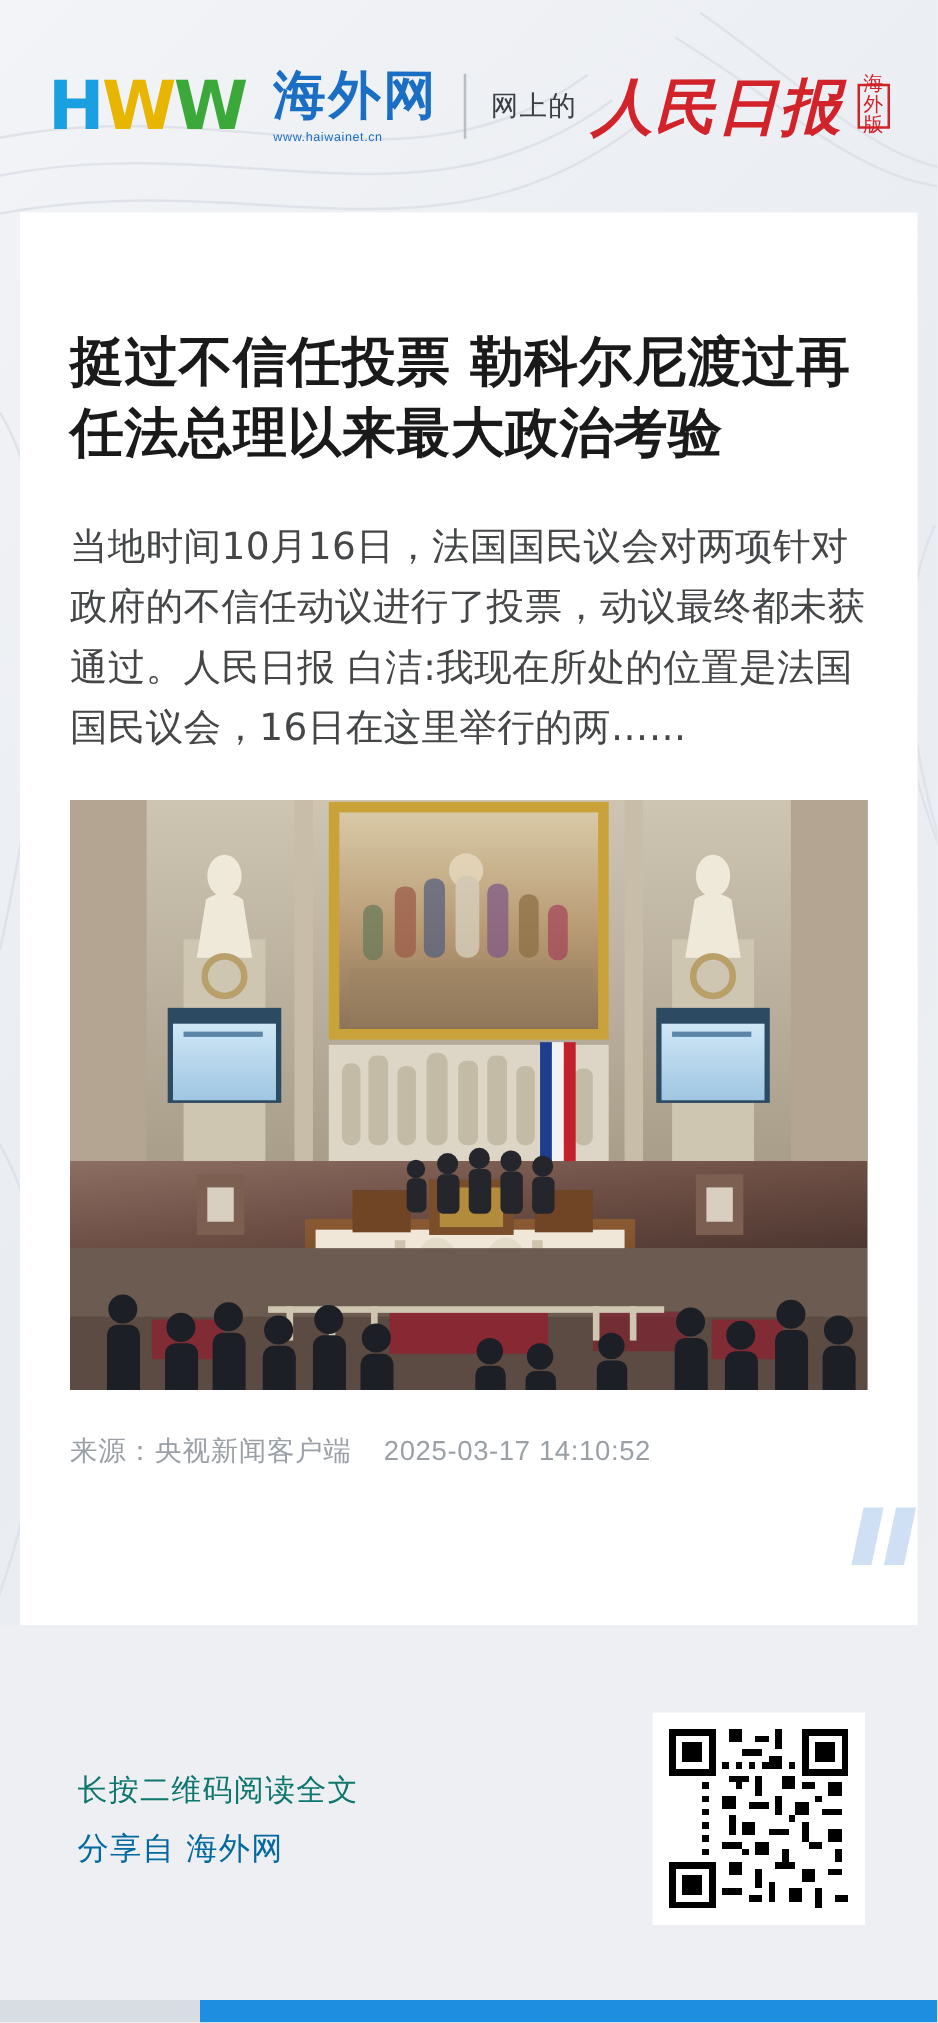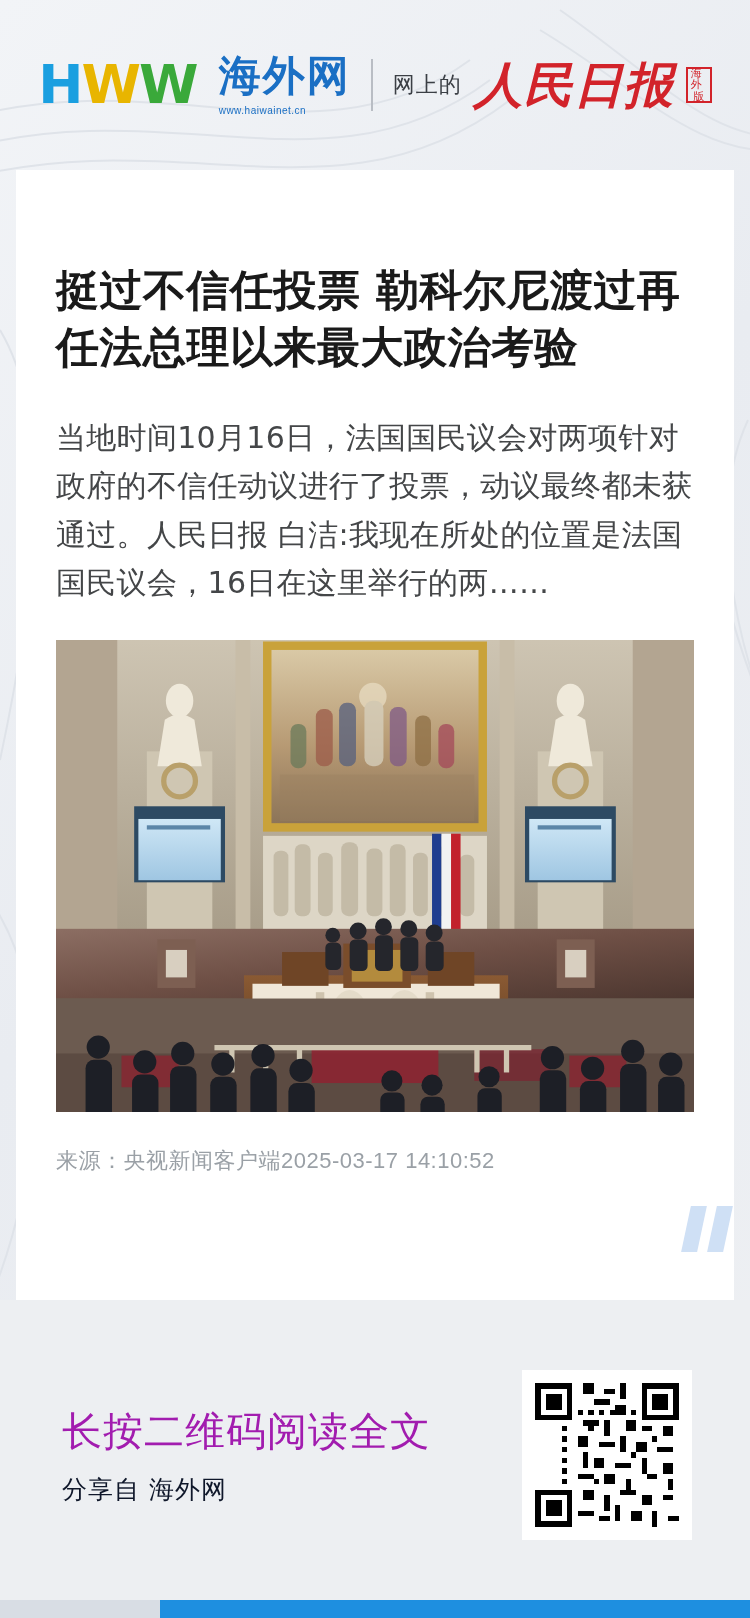--- a/index.html
+++ b/index.html
@@ -98,21 +98,21 @@
     letter-spacing: 1px;
     line-height: 1;
   }
   .rm-badge {
     display: flex;
     flex-direction: column;
     justify-content: center;
     align-items: center;
     border: 2px solid #d2232a;
     color: #d2232a;
-    font-size: 11px;
+    font-size: 16px;
     line-height: 1.05;
     padding: 2px 3px;
     width: 26px;
     height: 36px;
     font-family: Liberation Serif, serif;
   }
 
   
   .card {
     position: relative;
@@ -148,20 +148,21 @@
     background: #6b6257;
   }
   .photo svg { display: block; width: 100%; height: 100%; }
 
   .meta {
     margin-top: 34px;
     font-size: 22px;
     color: #9aa0a6;
     letter-spacing: 0.5px;
     display: flex;
+    gap: 26px;
     align-items: baseline;
   }
 
   
   .quote-mark {
     position: absolute;
     right: 6px;
     bottom: 48px;
     display: flex;
     gap: 10px;
@@ -179,29 +180,29 @@
     position: relative;
     margin-top: 0;
     height: 310px;
     background: #edeff2;
     display: flex;
     align-items: center;
     justify-content: space-between;
     padding: 0 58px 0 62px;
   }
   .footer-text .f-title {
-    font-size: 40px;
-    color: #a21caf;
+    font-size: 24px;
+    color: #0f766e;
     letter-spacing: 1px;
     font-family: "DejaVu Sans", sans-serif;
   }
   .footer-text .f-sub {
     margin-top: 14px;
     font-size: 25px;
-    color: #0f172a;
+    color: #0369a1;
     letter-spacing: 1px;
     font-family: "DejaVu Sans", sans-serif;
   }
   .qr {
     width: 170px;
     height: 170px;
     background: #ffffff;
     padding: 8px;
   }
   .qr svg { display: block; width: 100%; height: 100%; }

